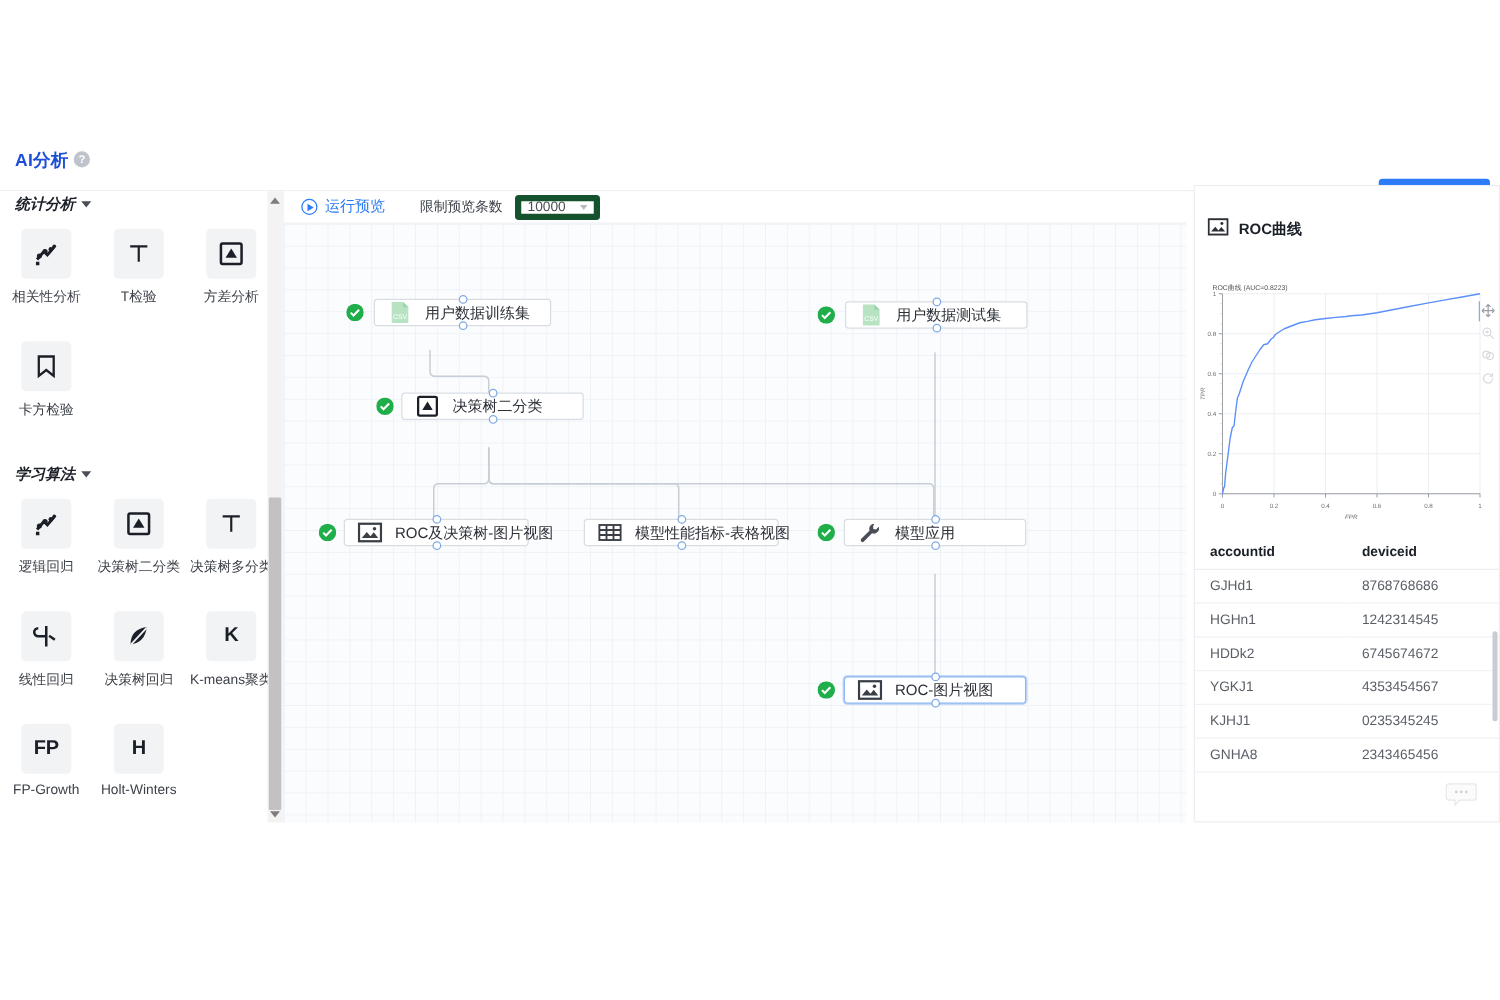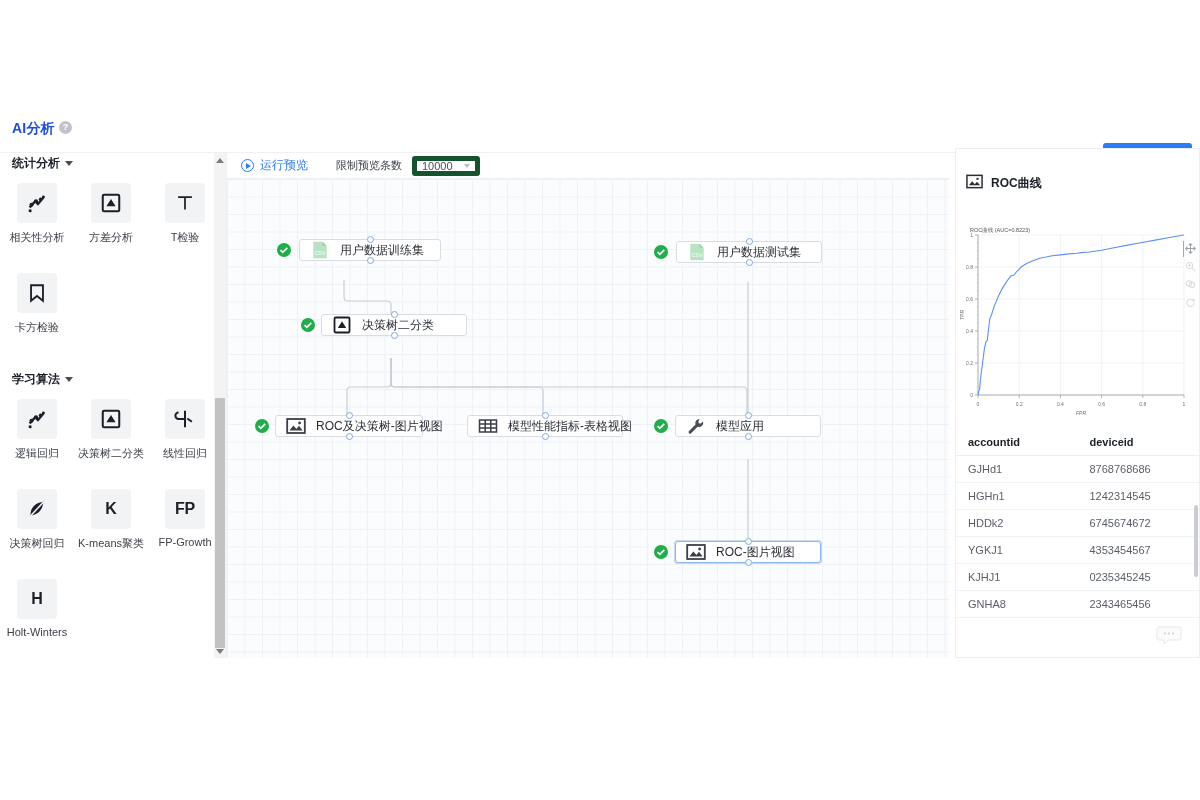--- a/index.html
+++ b/index.html
@@ -40,20 +40,21 @@
 
   
   .sidebar {
     position:absolute; left:0; top:153px; width:222px; height:505px;
     background:#fff; overflow:hidden;
   }
   .side-group-title {
     font-size:12px; font-weight:700; color:#1b1f27;
     padding:0 0 0 12px; display:flex; align-items:center; gap:5px;
     height:20px;
+    font-style:italic;
   }
   .caret-down {
     width:0; height:0; border-left:4px solid transparent;
     border-right:4px solid transparent; border-top:5px solid #4a4f57;
     display:inline-block; cursor:pointer;
   }
   .tool-grid {
     display:flex; flex-wrap:wrap; padding:10px 0 0 0; margin:0;
   }
   .tool-item {
@@ -251,34 +252,34 @@
                 <circle cx="11" cy="10" r="2.2"></circle>
                 <circle cx="16" cy="8" r="2"></circle>
                 <circle cx="19" cy="5.5" r="1.6"></circle>
                 <path d="M3 19h3v3H3z"></path>
               </svg>
             </div>
             <div class="tool-label">相关性分析</div>
           </div>
           <div class="tool-item">
             <div class="tool-icon">
+              <svg viewBox="0 0 24 24" width="22" height="22" fill="none" stroke="#1b1f27" stroke-width="1.9">
+                <path d="M4.5 5.5h15M12 5.5v13.5"></path>
+              </svg>
+            </div>
+            <div class="tool-label">T检验</div>
+          </div>
+          <div class="tool-item">
+            <div class="tool-icon">
               <svg viewBox="0 0 24 24" width="22" height="22" fill="none">
                 <rect x="3" y="3" width="18" height="18" rx="1.5" stroke="#1b1f27" stroke-width="2.2"></rect>
                 <path d="M12 7.5l5 8H7z" fill="#1b1f27"></path>
               </svg>
             </div>
             <div class="tool-label">方差分析</div>
-          </div>
-          <div class="tool-item">
-            <div class="tool-icon">
-              <svg viewBox="0 0 24 24" width="22" height="22" fill="none" stroke="#1b1f27" stroke-width="1.9">
-                <path d="M4.5 5.5h15M12 5.5v13.5"></path>
-              </svg>
-            </div>
-            <div class="tool-label">T检验</div>
           </div>
           <div class="tool-item">
             <div class="tool-icon">
               <svg viewBox="0 0 24 24" width="22" height="22" fill="none" stroke="#1b1f27" stroke-width="2">
                 <path d="M5.5 3.5h13v17l-6.5-5.2-6.5 5.2z"></path>
               </svg>
             </div>
             <div class="tool-label">卡方检验</div>
           </div>
         </div>
@@ -302,20 +303,28 @@
             <div class="tool-label">逻辑回归</div>
           </div>
           <div class="tool-item">
             <div class="tool-icon">
               <svg viewBox="0 0 24 24" width="22" height="22" fill="none">
                 <rect x="3" y="3" width="18" height="18" rx="1.5" stroke="#1b1f27" stroke-width="2.2"></rect>
                 <path d="M12 7.5l5 8H7z" fill="#1b1f27"></path>
               </svg>
             </div>
             <div class="tool-label">决策树二分类</div>
+          </div>
+          <div class="tool-item">
+            <div class="tool-icon">
+              <svg viewBox="0 0 24 24" width="22" height="22" fill="none" stroke="#1b1f27" stroke-width="1.9">
+                <path d="M4.5 5.5h15M12 5.5v13.5"></path>
+              </svg>
+            </div>
+            <div class="tool-label">决策树多分类</div>
           </div>
           <div class="tool-item">
             <div class="tool-icon">
               <svg viewBox="0 0 24 24" width="22" height="22" fill="none" stroke="#1b1f27" stroke-width="2.2">
                 <path d="M12 3v18"></path>
                 <path d="M12 12H5a3.5 3.5 0 0 1 0-7"></path>
                 <path d="M14.5 11.5l5 3.5"></path>
               </svg>
             </div>
             <div class="tool-label">线性回归</div>

